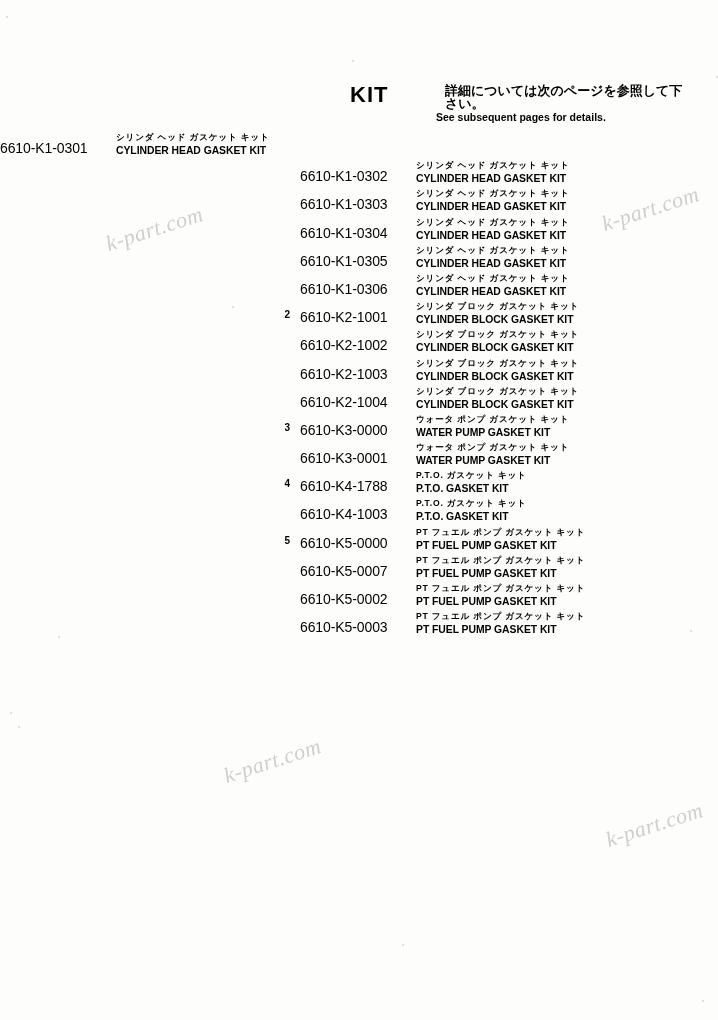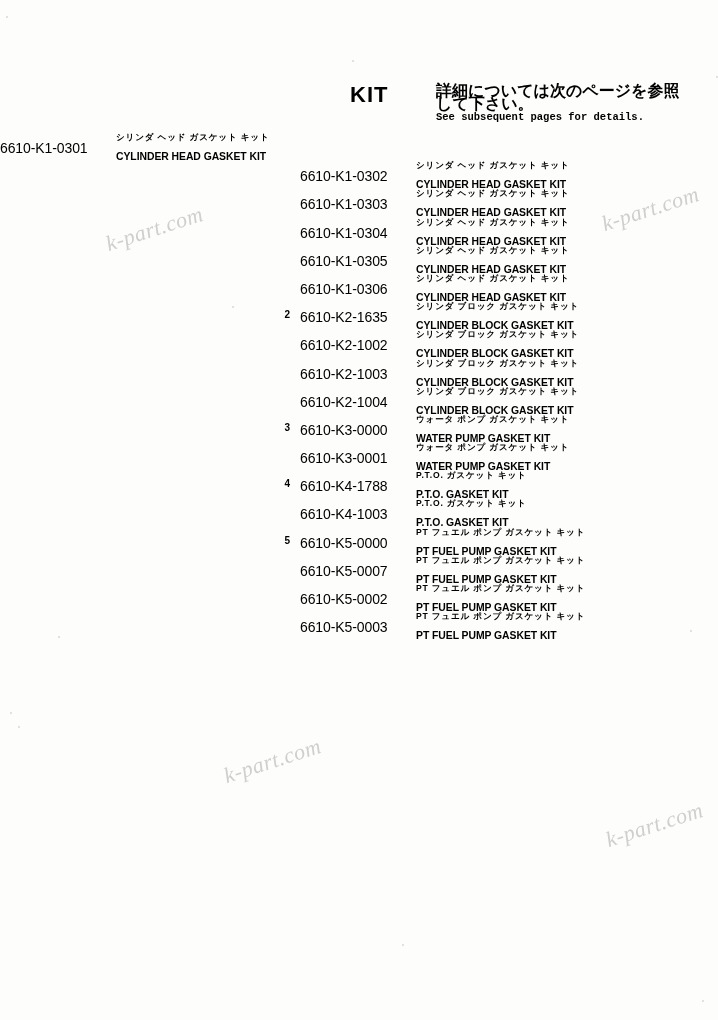--- a/index.html
+++ b/index.html
@@ -56,32 +56,33 @@
     color: #000000;
     font-family: "Liberation Sans", sans-serif;
   }
   .note {
     position: absolute;
     left: 436px;
     top: 84px;
     width: 252px;
   }
   .note .jp {
-    font-size: 16px;
+    font-size: 13px;
     font-weight: bold;
     color: #000;
     line-height: 13px;
     font-family: "DejaVu Sans", sans-serif;
+    margin-left: 9px;
   }
   .note .en {
     font-size: 10.5px;
     font-weight: bold;
     color: #000;
     line-height: 13px;
-    font-family: Liberation Mono, monospace;
+    font-family: Liberation Sans, sans-serif;
     margin-top: 1px;
   }
 
   
   .list {
     position: absolute;
     left: 0;
     top: 132px;
     width: 718px;
   }
@@ -125,21 +126,21 @@
     white-space: nowrap;
   }
   .desc-en {
     font-size: 10.4px;
     font-family: "Liberation Sans", sans-serif;
     font-weight: bold;
     color: #000;
     line-height: 12px;
     letter-spacing: -0.05px;
     white-space: nowrap;
-    margin-top: 9px;
+    margin-top: 3px;
   }
 </style>
 </head>
 <body>
 
 <div class="page">
 
   <div class="speck" style="left:6px;top:16px;width:2px;height:2px;"></div>
   <div class="speck" style="left:352px;top:60px;width:2px;height:2px;"></div>
   <div class="speck" style="left:716px;top:76px;width:2px;height:2px;"></div>
@@ -206,21 +207,21 @@
       <div class="row">
         <div class="col-ref"></div>
         <div class="col-part">6610-K1-0306</div>
         <div class="col-desc">
           <div class="desc-jp">シリンダ  ヘッド  ガスケット  キット</div>
           <div class="desc-en">CYLINDER HEAD GASKET KIT</div>
         </div>
       </div>
       <div class="row">
         <div class="col-ref">2</div>
-        <div class="col-part">6610-K2-1635</div>
+        <div class="col-part">6610-K2-1001</div>
         <div class="col-desc">
           <div class="desc-jp">シリンダ  ブロック  ガスケット  キット</div>
           <div class="desc-en">CYLINDER BLOCK GASKET KIT</div>
         </div>
       </div>
       <div class="row">
         <div class="col-ref"></div>
         <div class="col-part">6610-K2-1002</div>
         <div class="col-desc">
           <div class="desc-jp">シリンダ  ブロック  ガスケット  キット</div>

